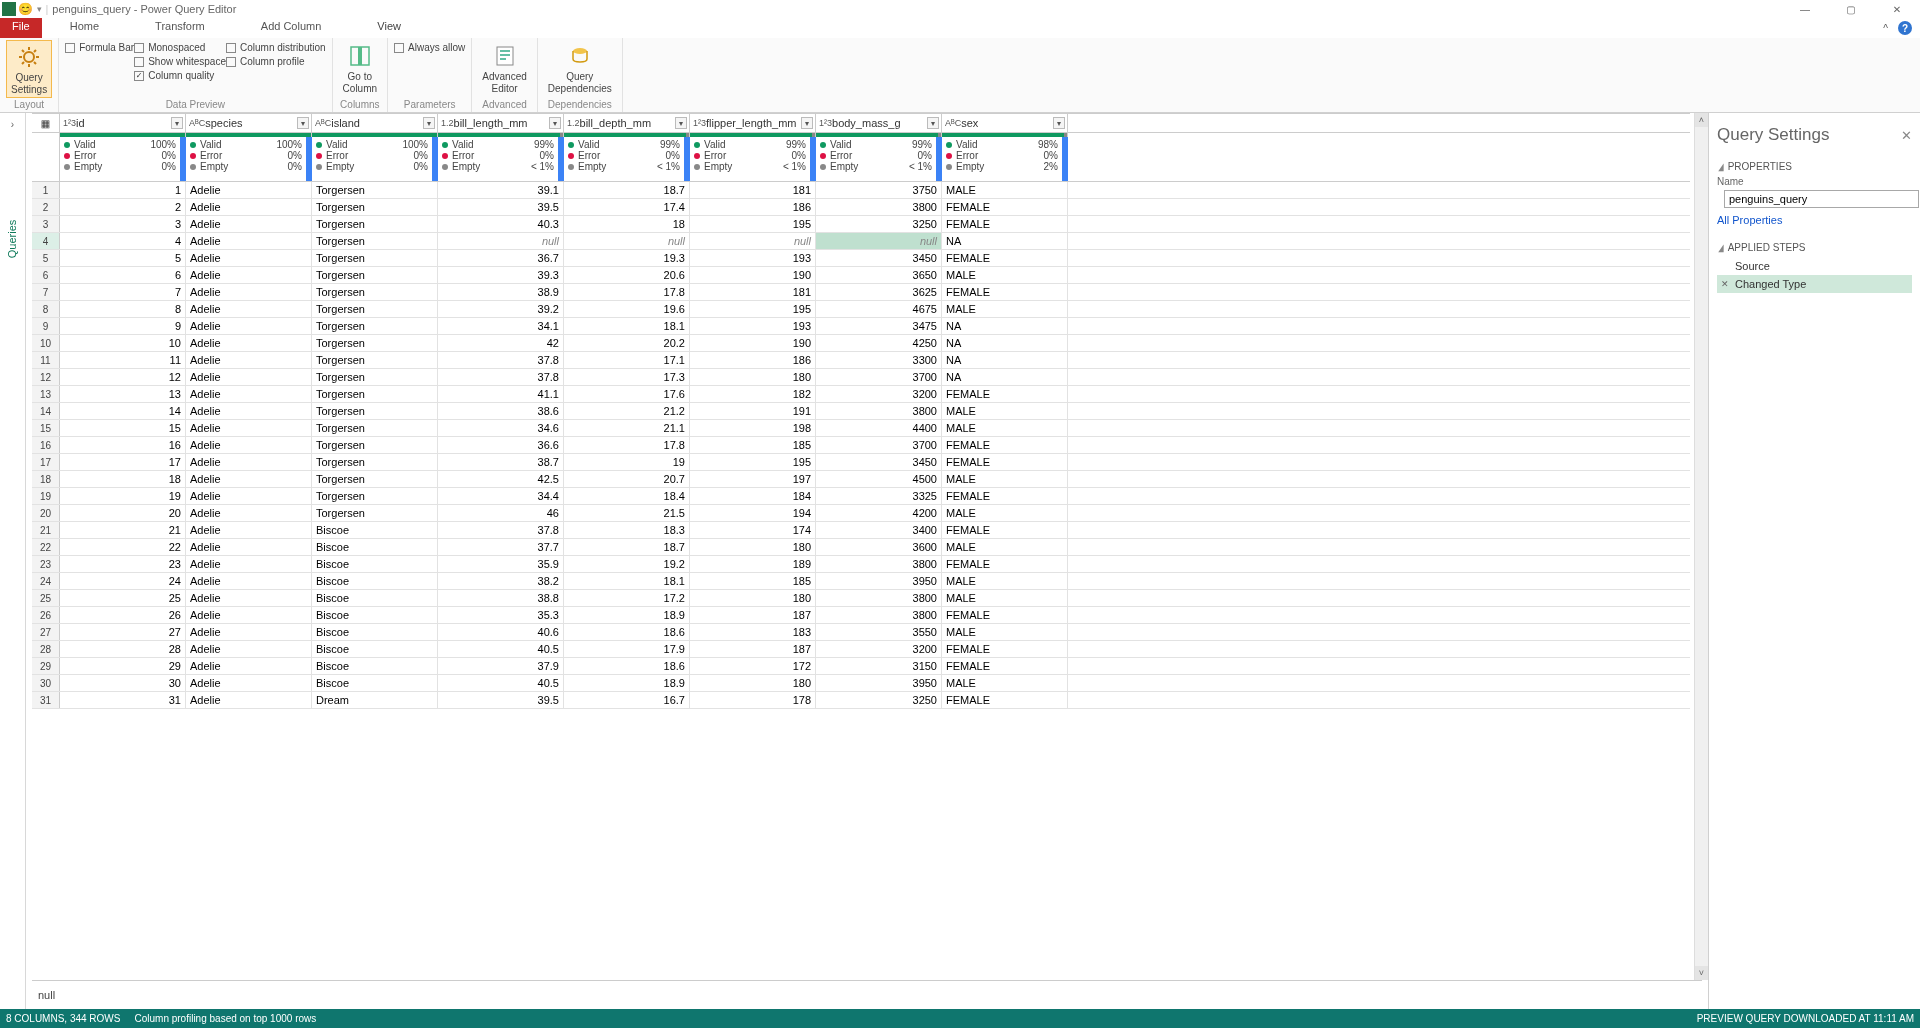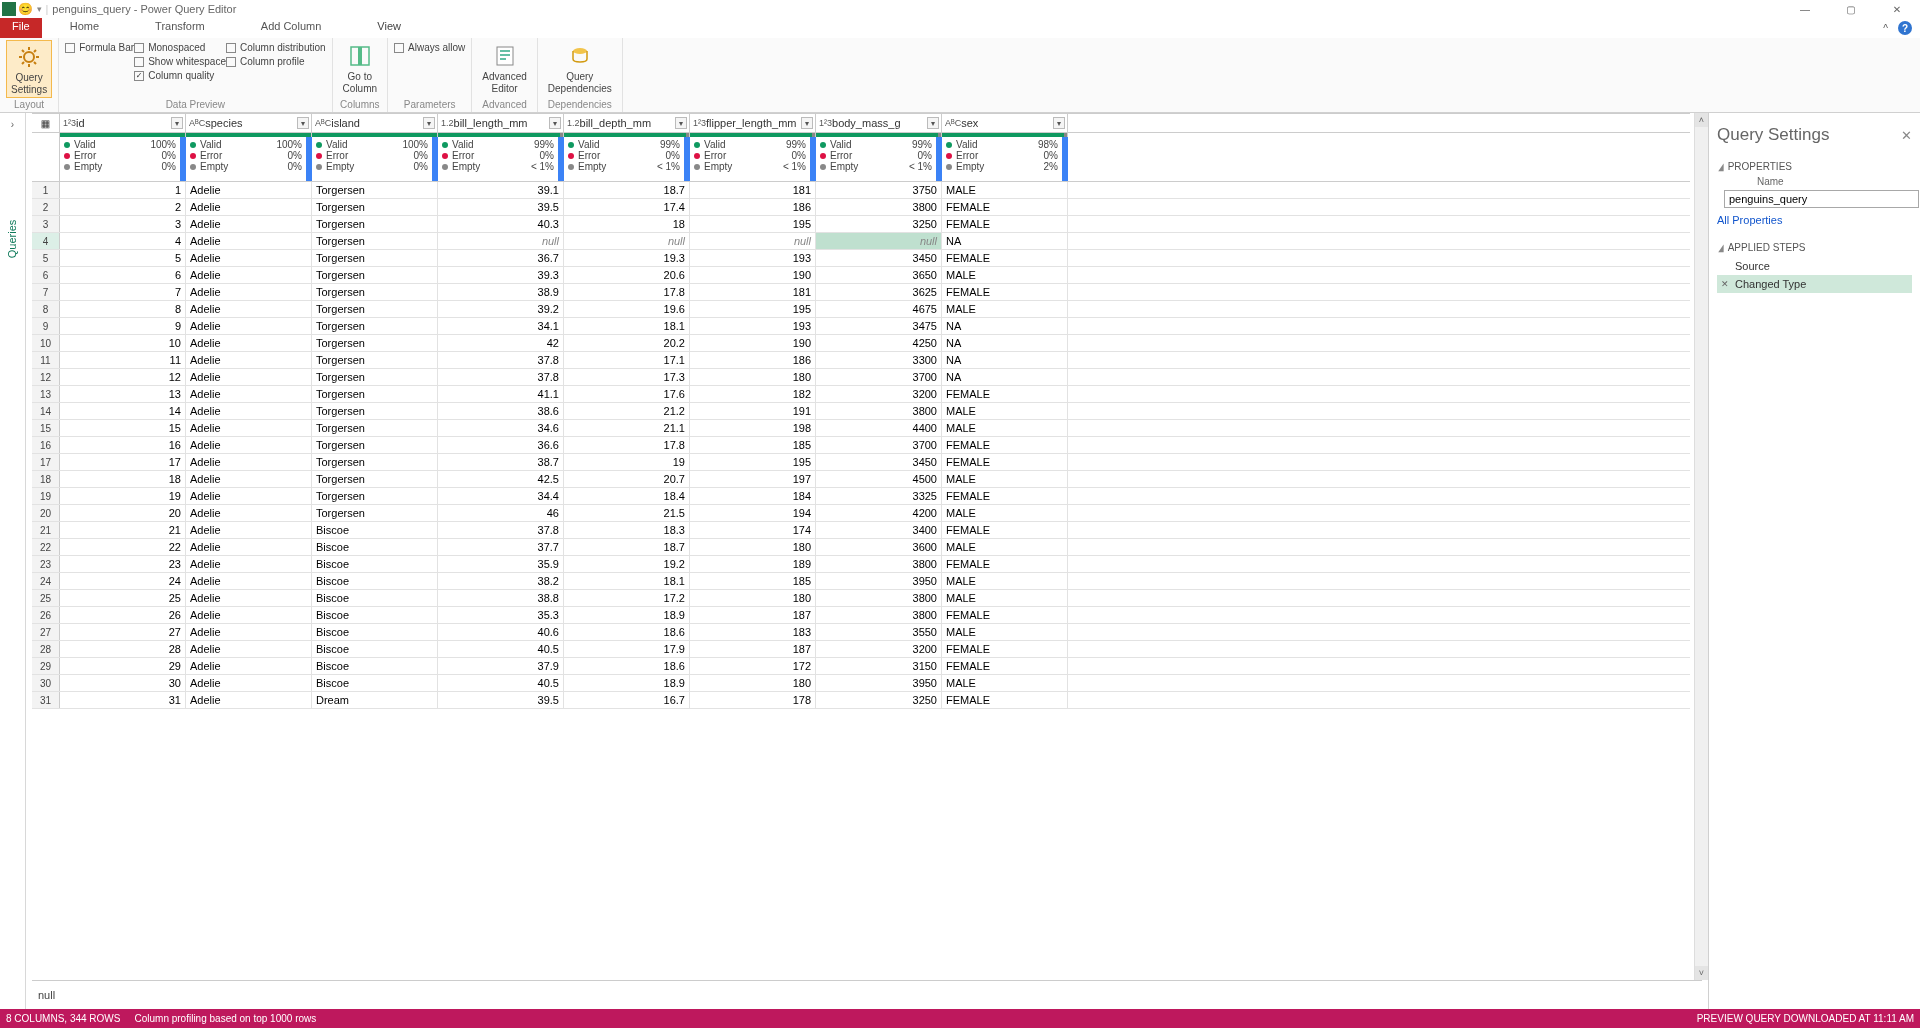--- a/index.html
+++ b/index.html
@@ -81,29 +81,29 @@
 .vscroll .up,.vscroll .dn{height:14px;font-size:9px;display:flex;align-items:center;justify-content:center;color:#666;background:#e4e4e4;}
 .vscroll .dn{position:absolute;bottom:0;width:100%;}
 
 .dataarea{display:flex;flex:1;overflow:hidden;}
 
 
 .settings-title{font-size:17px;color:#666;font-weight:400;display:flex;align-items:center;justify-content:space-between;margin-bottom:12px;}
 .settings-title .x{font-size:13px;color:#888;}
 .sect-h{font-size:10px;font-weight:normal;color:#555;margin-bottom:4px;margin-top:16px;}
 .sect-h .tw{display:inline-block;transform:scaleX(0.7);margin-right:3px;color:#888;}
-.name-lbl{font-size:10px;color:#666;margin-bottom:2px;display:block;margin-left:40px;}
+.name-lbl{font-size:10px;color:#666;margin-bottom:2px;display:block;}
 .name-in{width:100%;font-size:11px;padding:2px 4px;border:1px solid #a8a8a8;margin-left:7px;}
 .link{font-size:11px;color:#1155cc;margin:6px 0 14px 0;display:block;}
 .step{font-size:11px;padding:3px 4px 3px 18px;position:relative;color:#333;}
 .step.sel{background:#cfe8da;}
 .step .x{position:absolute;left:4px;font-size:9px;color:#666;top:4px;}
 
 
-.status { height: 19px; background: #be185d; color: #fff; font-size: 10px; display: flex; align-items: center; padding: 0 6px; gap: 14px; }
+.status { height: 19px; background: #0f766e; color: #fff; font-size: 10px; display: flex; align-items: center; padding: 0 6px; gap: 14px; }
 .status .r{margin-left:auto;}
 
 
 .svgsm{width:24px;height:24px;}
 </style>
 </head>
 <body>
 
 <div class="titlebar">
   <span class="tb-icon"></span>

